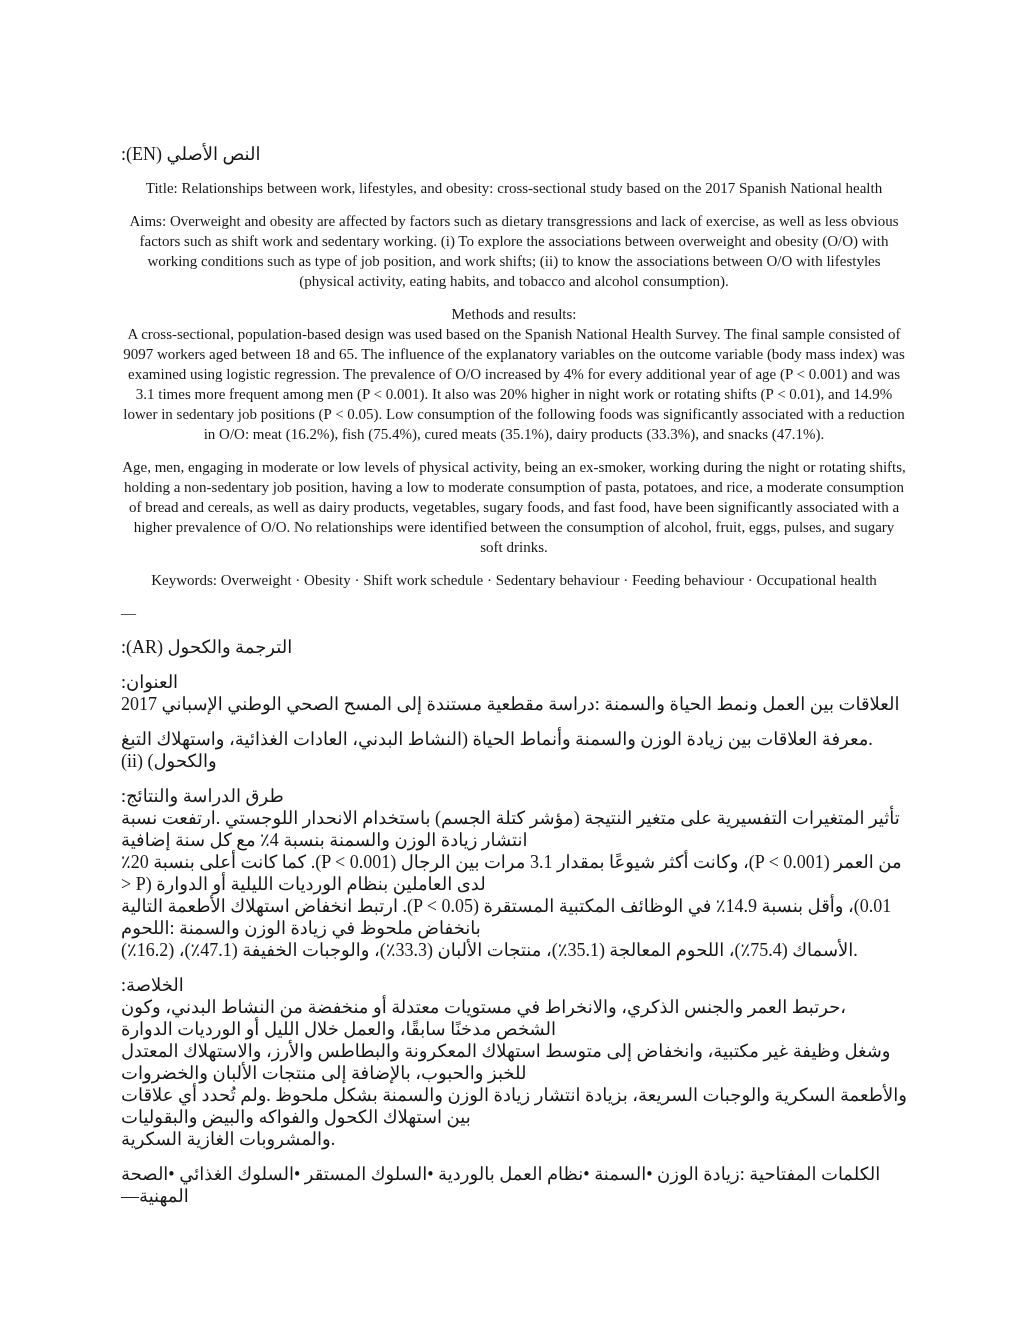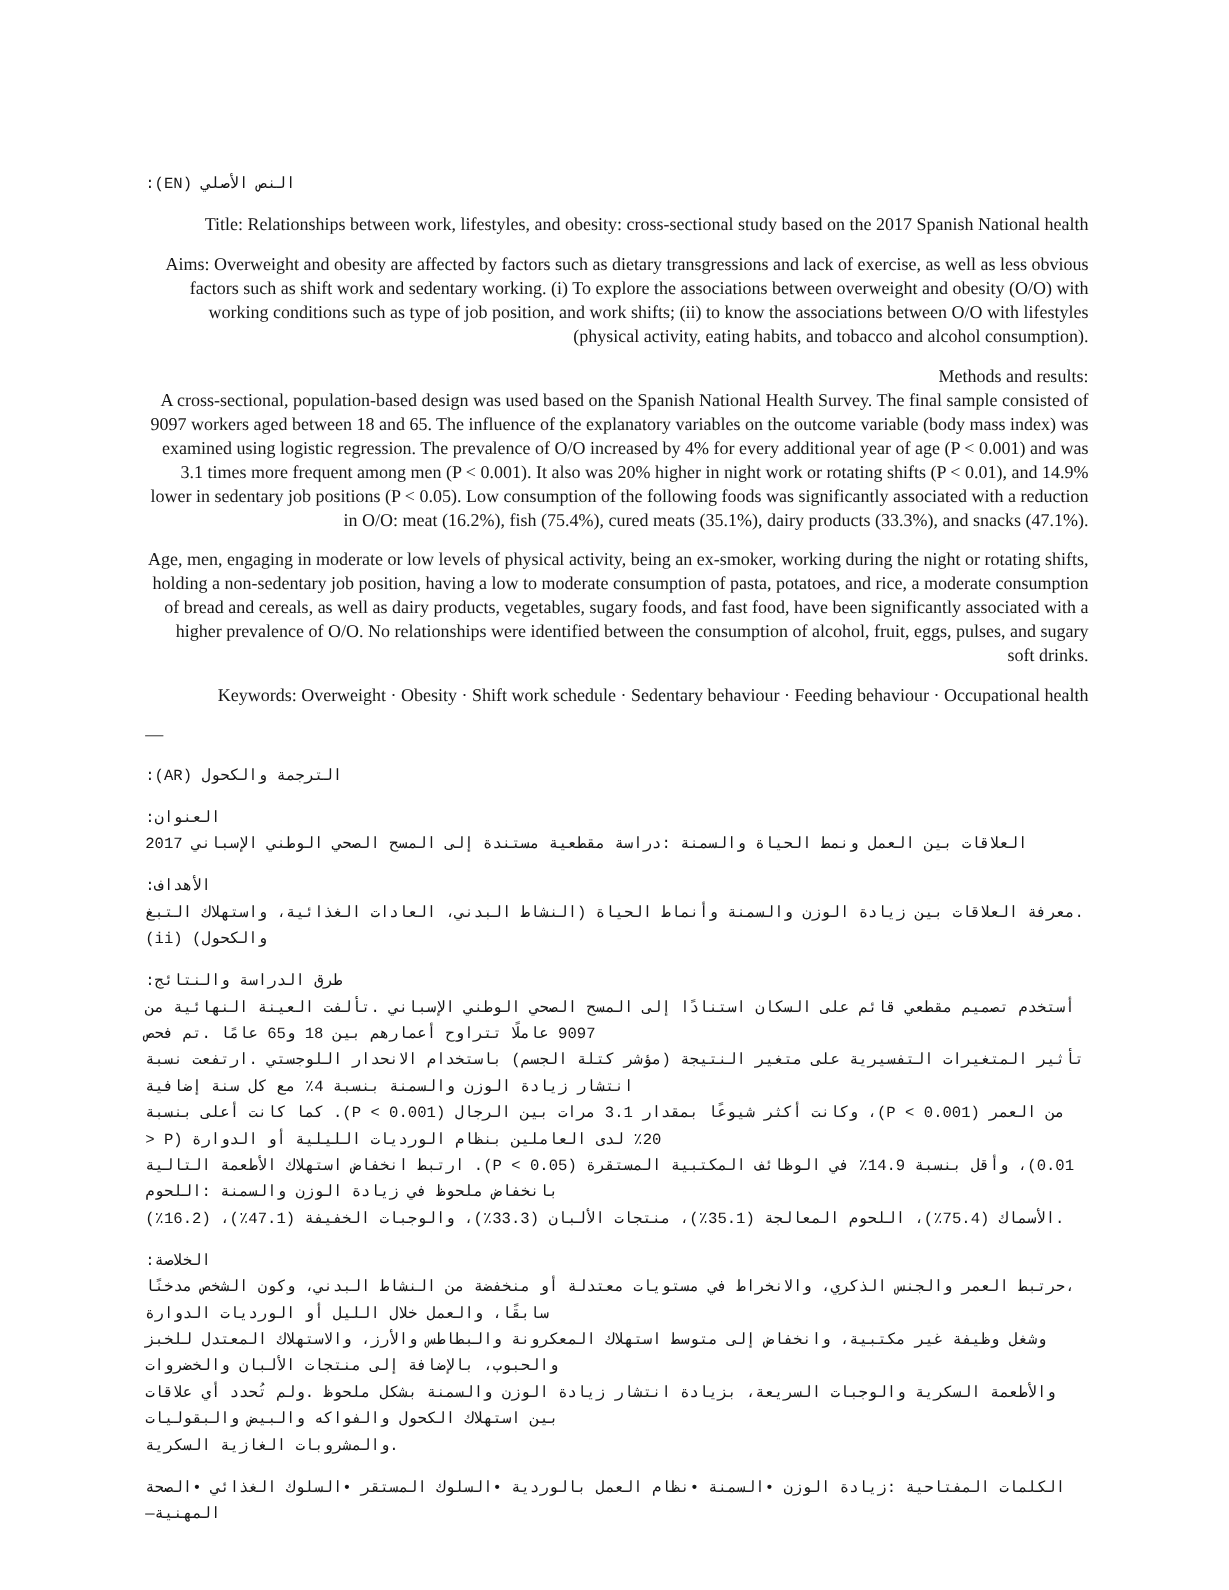--- a/index.html
+++ b/index.html
@@ -15,25 +15,25 @@
     left: 121px;
     top: 143px;
     width: 786px;
     color: #161616;
   }
   .en {
     font-family: "Liberation Serif", serif;
     font-size: 15px;
     line-height: 20px;
     direction: ltr;
-    text-align: right;
+    text-align: center;
   }
   .ar {
-    font-family: Liberation Mono, monospace;
-    font-size: 13px;
+    font-family: Liberation Serif, serif;
+    font-size: 18px;
     line-height: 22px;
     direction: rtl;
     text-align: left;
     unicode-bidi: plaintext; 
   }
   .ar[dir="rtl"] { unicode-bidi: isolate; }
   .block { margin: 0 0 13px 0; }
   .ar-line { direction: rtl; text-align: left; }
   .divider {
     font-family: "Liberation Serif", serif;
@@ -66,30 +66,28 @@
   <div class="divider block">—</div>
 
   <div class="ar block" dir="rtl">الترجمة والكحول (AR):</div>
 
   <div class="block">
     <div class="ar" dir="rtl">العنوان:</div>
     <div class="ar" dir="rtl">العلاقات بين العمل ونمط الحياة والسمنة :دراسة مقطعية مستندة إلى المسح الصحي الوطني الإسباني 2017</div>
   </div>
 
   <div class="block">
-    <div class="ar" dir="rtl">الأهداف:</div>
     <div>
         <div class="ar ar-line" dir="rtl">.معرفة العلاقات بين زيادة الوزن والسمنة وأنماط الحياة (النشاط البدني، العادات الغذائية، واستهلاك التبغ والكحول) (ii)</div>
       </div>
   </div>
 
   <div class="block">
     <div class="ar" dir="rtl">طرق الدراسة والنتائج:</div>
     <div>
-        <div class="ar ar-line" dir="rtl">أستخدم تصميم مقطعي قائم على السكان استنادًا إلى المسح الصحي الوطني الإسباني .تألفت العينة النهائية من 9097 عاملًا تتراوح أعمارهم بين 18 و65 عامًا .تم فحص</div>
         <div class="ar ar-line" dir="rtl">تأثير المتغيرات التفسيرية على متغير النتيجة (مؤشر كتلة الجسم) باستخدام الانحدار اللوجستي .ارتفعت نسبة انتشار زيادة الوزن والسمنة بنسبة 4٪ مع كل سنة إضافية</div>
         <div class="ar ar-line" dir="rtl">من العمر (P &lt; 0.001)، وكانت أكثر شيوعًا بمقدار 3.1 مرات بين الرجال (P &lt; 0.001). كما كانت أعلى بنسبة 20٪ لدى العاملين بنظام الورديات الليلية أو الدوارة (P &lt;</div>
         <div class="ar ar-line" dir="rtl">0.01)، وأقل بنسبة 14.9٪ في الوظائف المكتبية المستقرة (P &lt; 0.05). ارتبط انخفاض استهلاك الأطعمة التالية بانخفاض ملحوظ في زيادة الوزن والسمنة :اللحوم</div>
         <div class="ar ar-line" dir="rtl">.الأسماك (75.4٪)، اللحوم المعالجة (35.1٪)، منتجات الألبان (33.3٪)، والوجبات الخفيفة (47.1٪)، (16.2٪)</div>
       </div>
   </div>
 
   <div class="block">
     <div class="ar" dir="rtl">الخلاصة:</div>
     <div>

